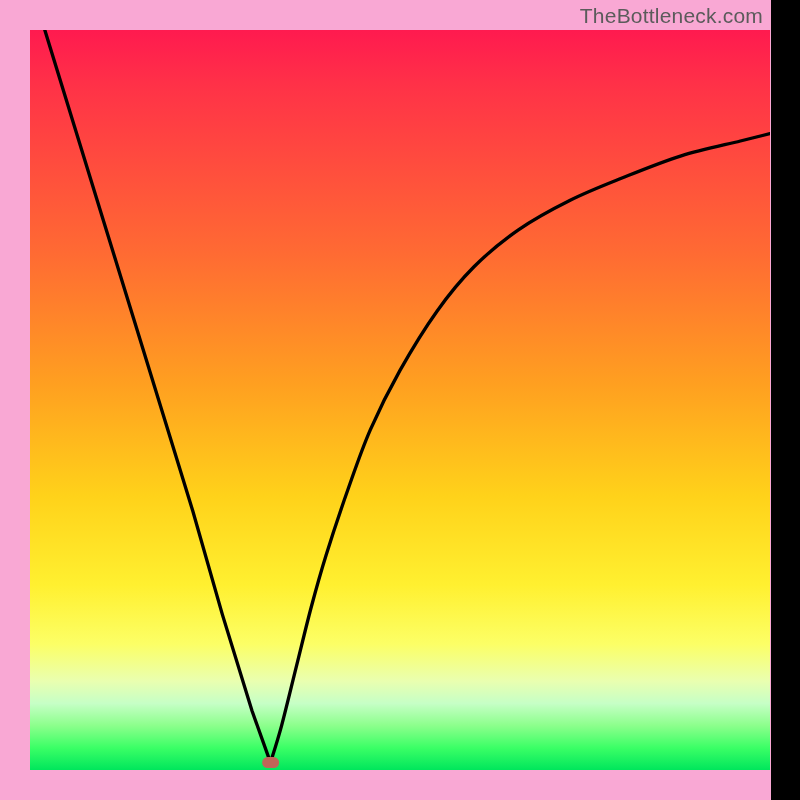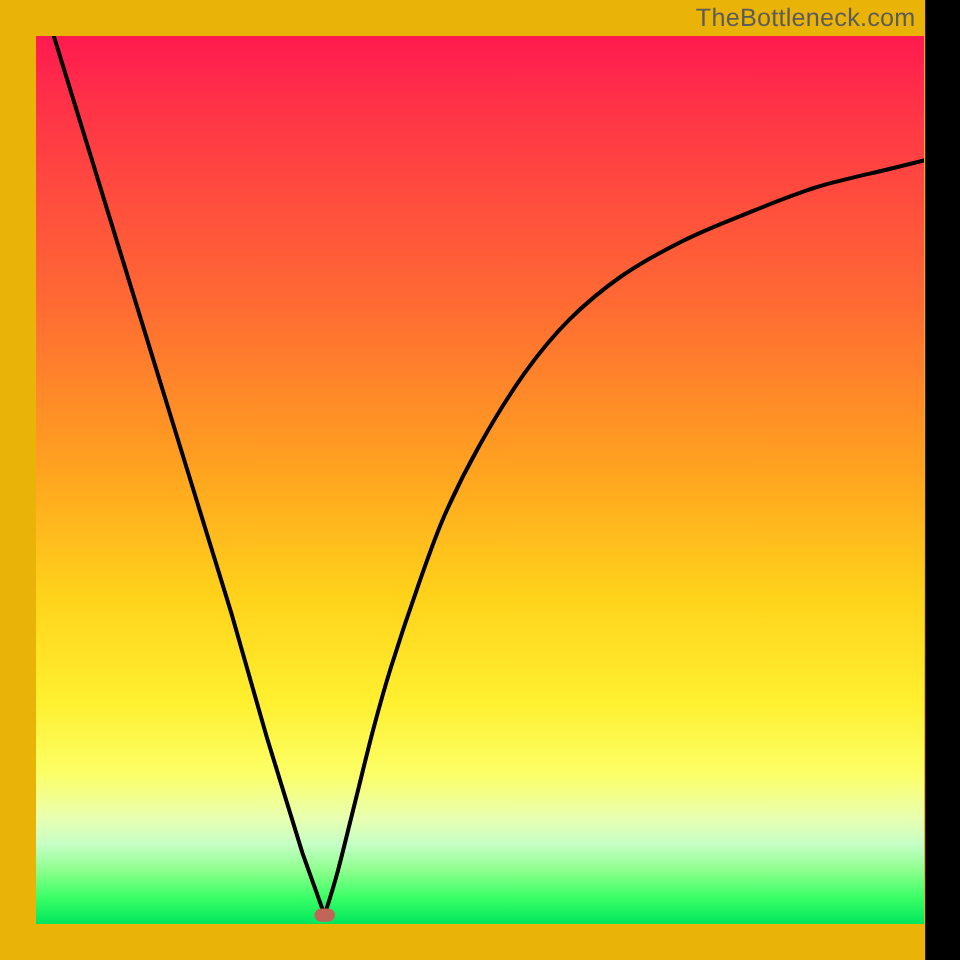--- a/index.html
+++ b/index.html
@@ -9,21 +9,21 @@
     height: 800px;
     overflow: hidden;
     background: #000;
     font-family: Arial, Helvetica, sans-serif;
   }
   .frame {
     position: absolute;
     top: 0; left: 0;
     width: 771px;
     height: 800px;
-    background: #eab308;
+    background: #f9a8d4;
   }
   .plot-area {
     position: absolute;
     top: 30px;
     left: 30px;
     width: 740px;
     height: 740px;
     overflow: hidden;
   }
   .gradient-bg {

